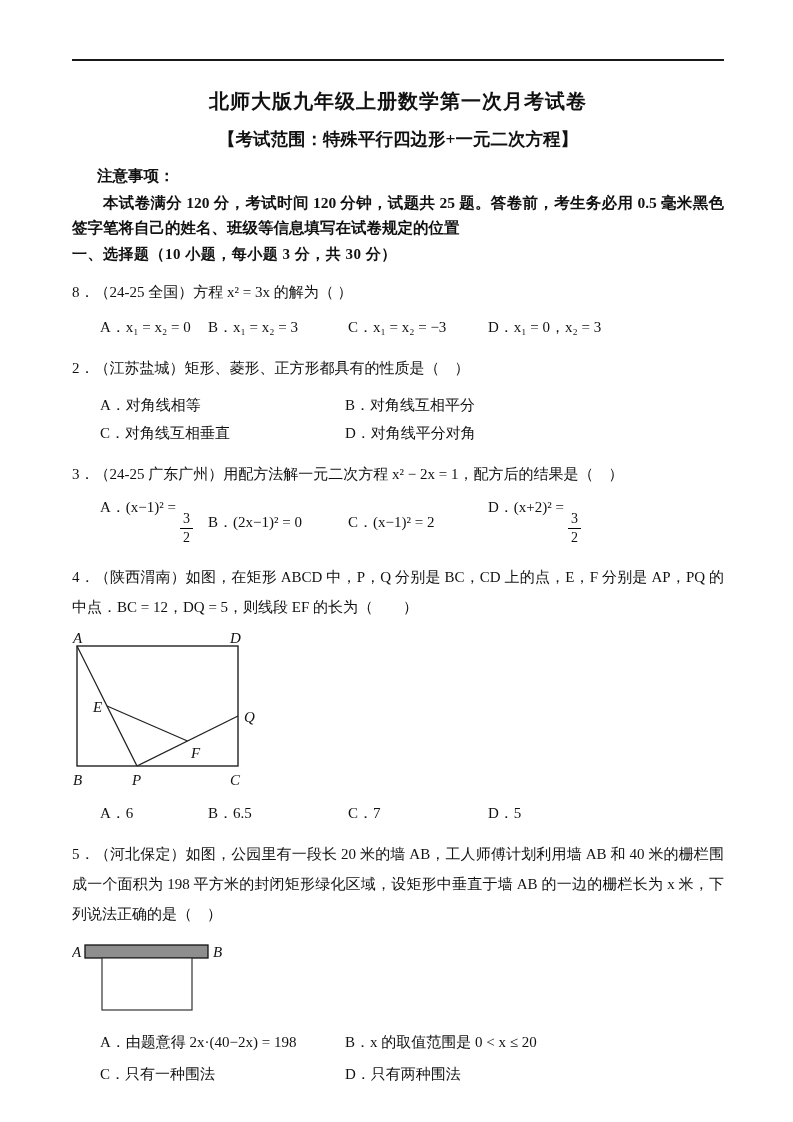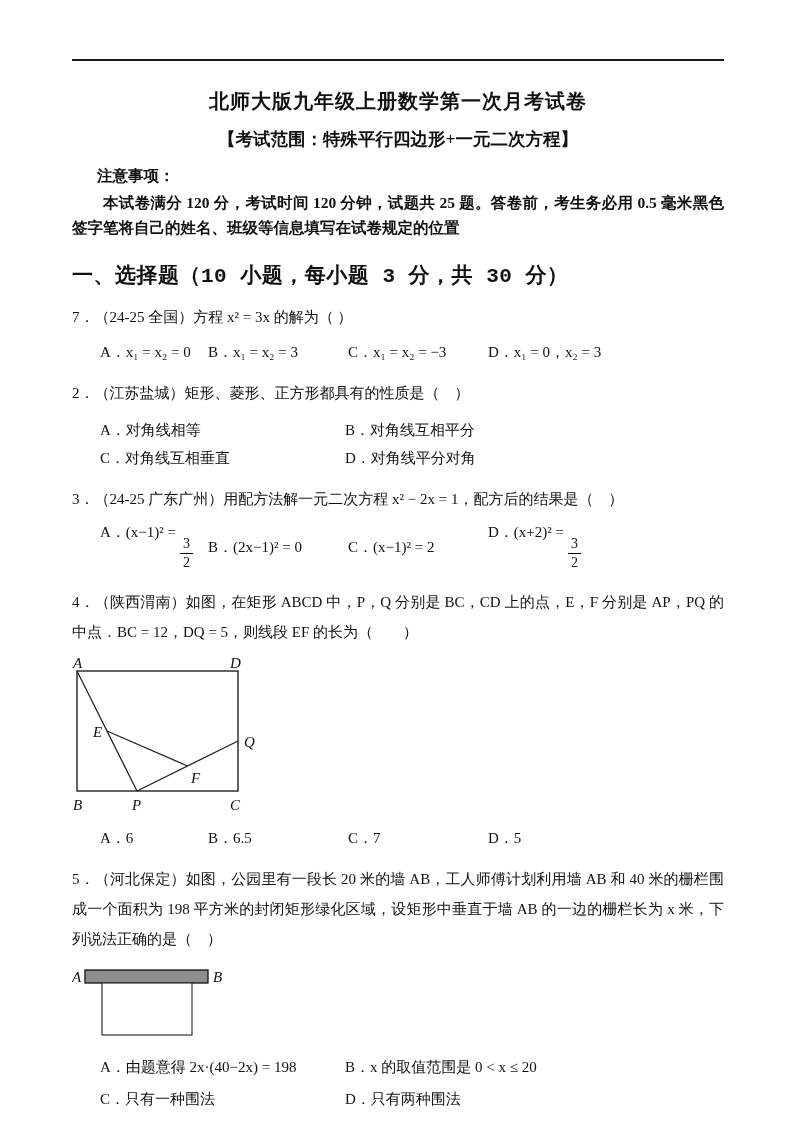--- a/index.html
+++ b/index.html
@@ -29,21 +29,21 @@
     font-size:17.5px; font-weight:bold;
   }
   .notice-label { margin-top:15px; font-size:15.5px; font-weight:bold;margin-left:25px; }
   .notice-text {
     margin-top:3px;
     font-size:15.5px; font-weight:bold;
     line-height:25px;
     text-indent:2em;
     text-align:justify;
   }
-  .section-heading { margin-top:21px; font-size:21px; font-weight:bold; letter-spacing:0.5px;font-family:Liberation Mono, monospace; }
+  .section-heading { margin-top:5px; font-size:15px; font-weight:bold; letter-spacing:0.5px; }
   .stem { font-size:15px; line-height:30px; text-align:justify; margin-top:13px; }
   .stem.tight { margin-top:16px; }
   .options4 {
     display:grid;
     grid-template-columns:108px 140px 140px 1fr;
     padding-left:28px;
     margin-top:11px;
     font-size:15px;
     align-items:center;
     font-family:Liberation Serif, serif;
@@ -78,21 +78,21 @@
 
   <h1 class="title">北师大版九年级上册数学第一次月考试卷</h1>
   <h2 class="subtitle">【考试范围：特殊平行四边形+一元二次方程】</h2>
 
   <div class="notice-label">注意事项：</div>
   <p class="notice-text">本试卷满分 120 分，考试时间 120 分钟，试题共 25 题。答卷前，考生务必用 0.5 毫米黑色签字笔将自己的姓名、班级等信息填写在试卷规定的位置</p>
 
   <h3 class="section-heading">一、选择题（10 小题，每小题 3 分，共 30 分）</h3>
 
   <div>
-    <p class="stem">7．（24-25 全国）方程 x² = 3x 的解为（  ）</p>
+    <p class="stem">8．（24-25 全国）方程 x² = 3x 的解为（  ）</p>
     <div class="options4">
       <span class="opt">A．x₁ = x₂ = 0</span>
       <span class="opt">B．x₁ = x₂ = 3</span>
       <span class="opt">C．x₁ = x₂ = −3</span>
       <span class="opt">D．x₁ = 0，x₂ = 3</span>
     </div>
   </div>
 
   <div>
     <p class="stem tight">2．（江苏盐城）矩形、菱形、正方形都具有的性质是（　）</p>

